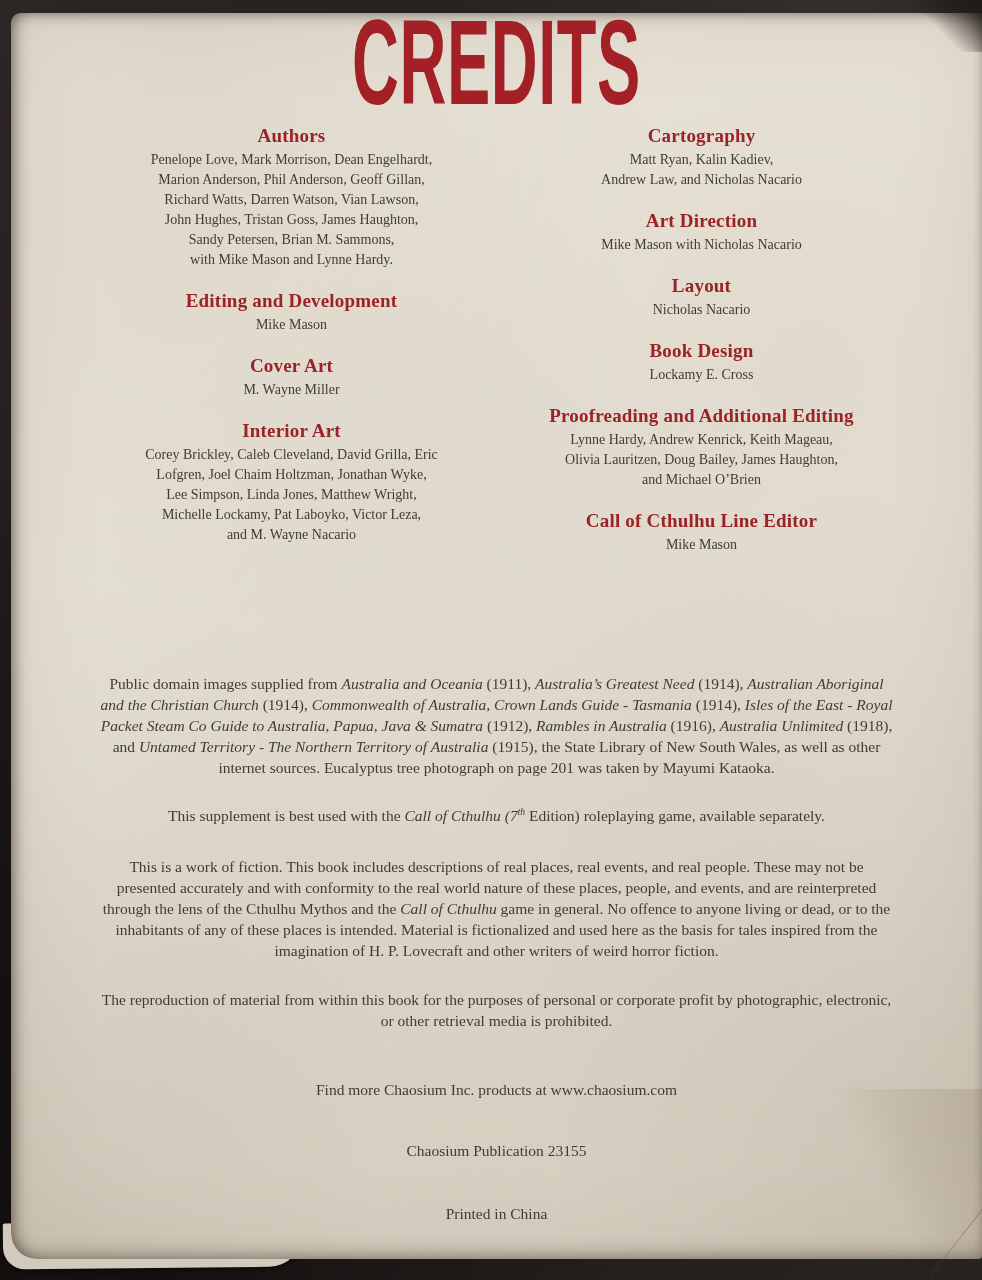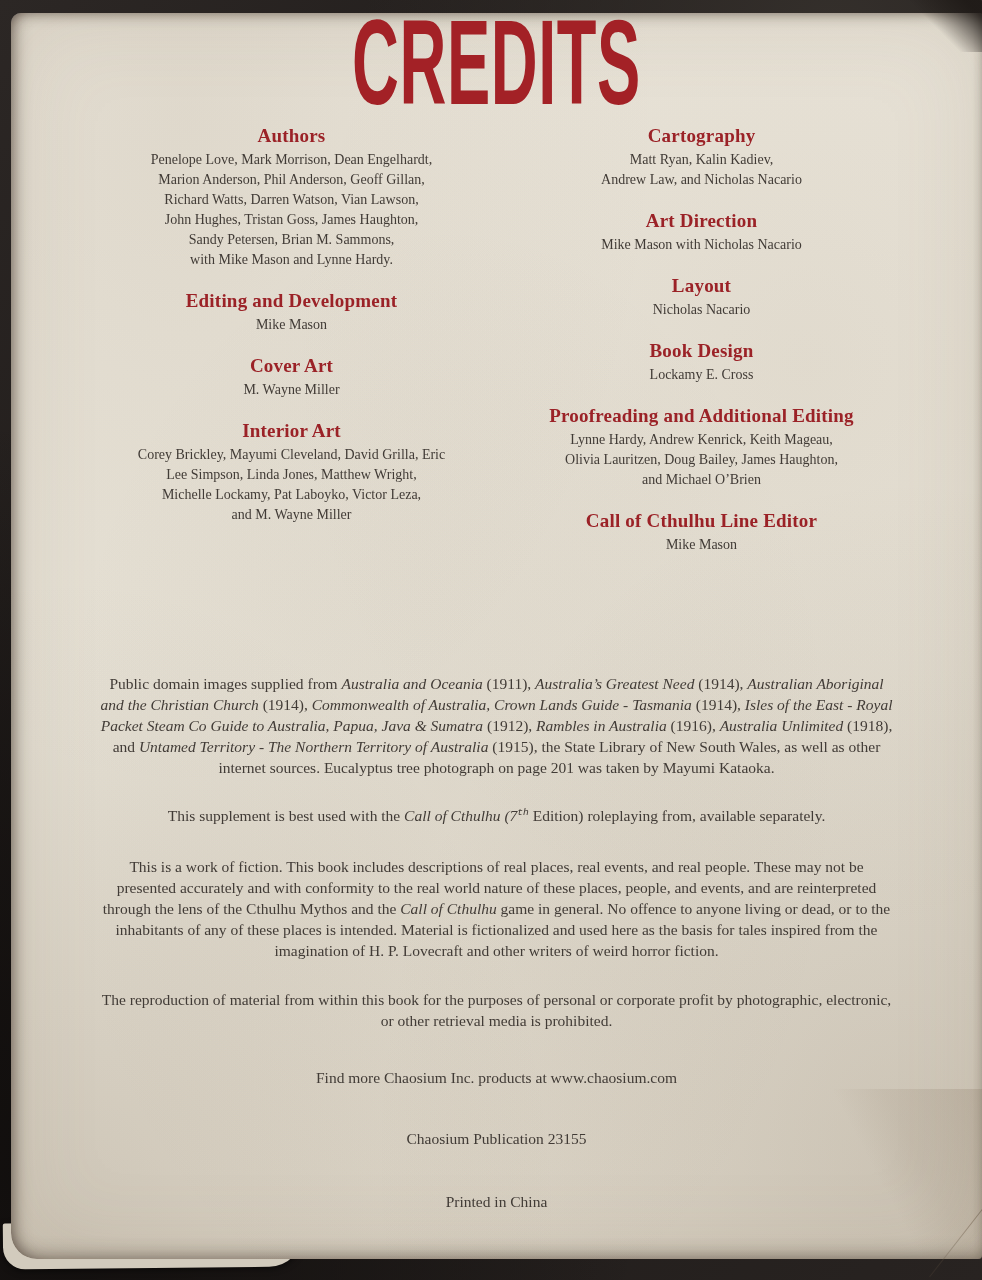--- a/index.html
+++ b/index.html
@@ -77,21 +77,21 @@
   }
   .credit-line{font-size:14px;line-height:20px;color:var(--ink);}
   .bottom-block{margin-top:98px;text-align:center;}
   .para{
     max-width:792px;margin:0 auto 27px;
     font-size:15.5px;line-height:21px;color:var(--ink);text-align:center;
   }
   .para sup{font-size:0.62em;line-height:0;vertical-align:super;}
   .para[data-name="supplement-note"]{margin-bottom:30px;}
   .para[data-name="fiction-disclaimer"]{margin-bottom:28px;font-family:Liberation Serif, serif;}
-  .para[data-name="reproduction-notice"]{margin-bottom:36px;}
+  .para[data-name="reproduction-notice"]{margin-bottom:48px;}
   .para[data-name="find-more"]{margin-bottom:40px;text-align:center;}
   .para[data-name="publication-number"]{margin-bottom:42px;}
 </style>
 </head>
 <body data-name="page-background">
 
 <div class="under-sheet" data-name="under-sheet-paper-edge"></div>
 
 <div class="paper" data-name="credits-page-paper">
   <h1 class="page-title" data-name="page-title"><span class="title-inner" data-name="page-title-text">CREDITS</span></h1>
@@ -110,24 +110,25 @@
         <section class="credit-section" data-name="credit-section-editing-and-development">
           <h3 class="section-heading" data-name="section-heading">Editing and Development</h3>
           <div class="credit-line" data-name="credit-names-line">Mike Mason</div>
         </section>
         <section class="credit-section" data-name="credit-section-cover-art">
           <h3 class="section-heading" data-name="section-heading">Cover Art</h3>
           <div class="credit-line" data-name="credit-names-line">M. Wayne Miller</div>
         </section>
         <section class="credit-section" data-name="credit-section-interior-art">
           <h3 class="section-heading" data-name="section-heading">Interior Art</h3>
-          <div class="credit-line" data-name="credit-names-line">Corey Brickley, Mayumi Cleveland, David Grilla, Eric</div>
+          <div class="credit-line" data-name="credit-names-line">Corey Brickley, Caleb Cleveland, David Grilla, Eric</div>
+          <div class="credit-line" data-name="credit-names-line">Lofgren, Joel Chaim Holtzman, Jonathan Wyke,</div>
           <div class="credit-line" data-name="credit-names-line">Lee Simpson, Linda Jones, Matthew Wright,</div>
           <div class="credit-line" data-name="credit-names-line">Michelle Lockamy, Pat Laboyko, Victor Leza,</div>
-          <div class="credit-line" data-name="credit-names-line">and M. Wayne Miller</div>
+          <div class="credit-line" data-name="credit-names-line">and M. Wayne Nacario</div>
         </section>
       </div>
     <div id="right-col" data-name="credits-column-right">
         <section class="credit-section" data-name="credit-section-cartography">
           <h3 class="section-heading" data-name="section-heading">Cartography</h3>
           <div class="credit-line" data-name="credit-names-line">Matt Ryan, Kalin Kadiev,</div>
           <div class="credit-line" data-name="credit-names-line">Andrew Law, and Nicholas Nacario</div>
         </section>
         <section class="credit-section" data-name="credit-section-art-direction">
           <h3 class="section-heading" data-name="section-heading">Art Direction</h3>
@@ -150,21 +151,21 @@
         <section class="credit-section" data-name="credit-section-call-of-cthulhu-line-editor">
           <h3 class="section-heading" data-name="section-heading">Call of Cthulhu Line Editor</h3>
           <div class="credit-line" data-name="credit-names-line">Mike Mason</div>
         </section>
       </div>
   </div>
 
   <div class="bottom-block" data-name="legal-text-block">
     <div id="paragraphs" data-name="legal-paragraphs">
         <p class="para" data-name="image-sources"><span>Public domain images supplied from </span><span style="font-style: italic;">Australia and Oceania</span><span> (1911), </span><span style="font-style: italic;">Australia’s Greatest Need</span><span> (1914), </span><span style="font-style: italic;">Australian Aboriginal and the Christian Church</span><span> (1914), </span><span style="font-style: italic;">Commonwealth of Australia, Crown Lands Guide - Tasmania</span><span> (1914), </span><span style="font-style: italic;">Isles of the East - Royal Packet Steam Co Guide to Australia, Papua, Java &amp; Sumatra</span><span> (1912), </span><span style="font-style: italic;">Rambles in Australia</span><span> (1916), </span><span style="font-style: italic;">Australia Unlimited</span><span> (1918), and </span><span style="font-style: italic;">Untamed Territory - The Northern Territory of Australia</span><span> (1915), the State Library of New South Wales, as well as other internet sources. Eucalyptus tree photograph on page 201 was taken by Mayumi Kataoka.</span></p>
-        <p class="para" data-name="supplement-note"><span>This supplement is best used with the </span><span style="font-style: italic;">Call of Cthulhu (7</span><sup style="font-style: italic; font-family: Liberation Mono, monospace;">th</sup><span style=""> Edition)</span><span> roleplaying from, available separately.</span></p>
+        <p class="para" data-name="supplement-note"><span>This supplement is best used with the </span><span style="font-style: italic;">Call of Cthulhu (7</span><sup style="font-style: italic;">th</sup><span style=""> Edition)</span><span> roleplaying game, available separately.</span></p>
         <p class="para" data-name="fiction-disclaimer"><span>This is a work of fiction. This book includes descriptions of real places, real events, and real people. These may not be presented accurately and with conformity to the real world nature of these places, people, and events, and are reinterpreted through the lens of the Cthulhu Mythos and the </span><span style="font-style: italic;">Call of Cthulhu</span><span> game in general. No offence to anyone living or dead, or to the inhabitants of any of these places is intended. Material is fictionalized and used here as the basis for tales inspired from the imagination of H. P. Lovecraft and other writers of weird horror fiction.</span></p>
         <p class="para" data-name="reproduction-notice"><span>The reproduction of material from within this book for the purposes of personal or corporate profit by photographic, electronic, or other retrieval media is prohibited.</span></p>
         <p class="para" data-name="find-more"><span>Find more Chaosium Inc. products at www.chaosium.com</span></p>
         <p class="para" data-name="publication-number"><span>Chaosium Publication 23155</span></p>
         <p class="para" data-name="printed-in"><span>Printed in China</span></p>
       </div>
   </div>
 
   <div class="fold" data-name="paper-fold-shading"></div>
   <div class="fold-crease" data-name="paper-fold-crease"></div>

